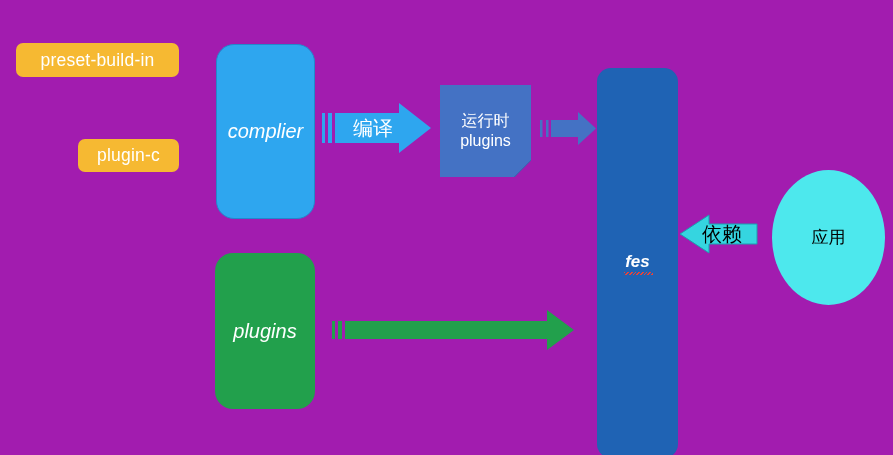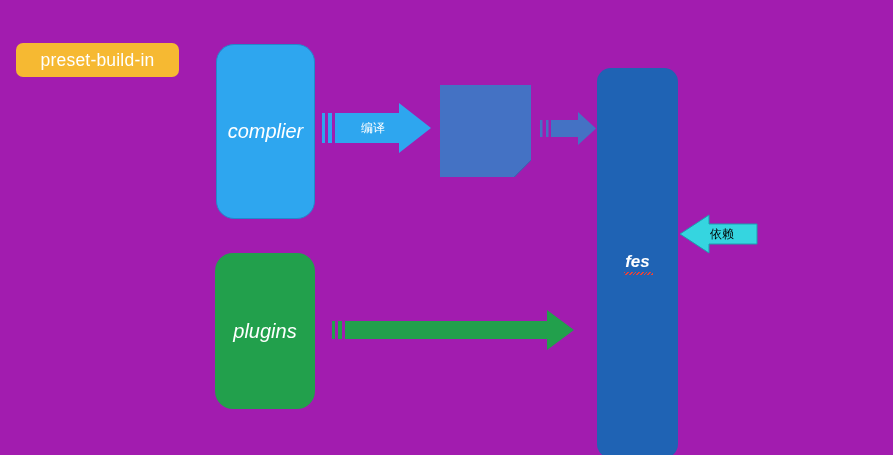--- a/index.html
+++ b/index.html
@@ -116,53 +116,63 @@
     position: absolute;
     left: 0; top: 0;
     width: 893px; height: 455px;
     pointer-events: none;
   }
   .arrow-label {
     position: absolute;
     display: flex;
     align-items: center;
     justify-content: center;
-    font-size: 12px;
+    font-size: 20px;
   }
   #label-compile { left: 349px; top: 116px; width: 48px; height: 24px; color: #ffffff; }
   #label-depend  { left: 697px; top: 222px; width: 50px; height: 24px; color: #000000; }
 </style>
 </head>
 <body>
 
 <div id="canvas">
 
   <div class="node chip" id="chip-preset">
     <span>preset-build-in</span>
   </div>
 
 
+  <div class="node chip" id="chip-c">
+    <span>plugin-c</span>
+  </div>
 
 
   <div class="node bigbox" id="box-complier">
     <span>complier</span>
   </div>
 
   <div class="node bigbox" id="box-runtime">
     <span>plugins</span>
   </div>
 
   <div class="node" id="doc-runtime-plugins">
+    <div>
+      <div>运行时</div>
+      <div>plugins</div>
+    </div>
     <span class="fold"></span>
   </div>
 
   <div class="node bigbox" id="box-fes">
     <span class="fes-label">fes</span>
   </div>
 
+  <div class="node" id="ellipse-app">
+    <span>应用</span>
+  </div>
 
   <svg id="arrows" viewBox="0 0 893 455">
 
     <g>
       <rect x="322" y="113" width="3" height="30" fill="#2EA6EF"></rect>
       <rect x="328" y="113" width="4" height="30" fill="#2EA6EF"></rect>
       <polygon points="335,113 399,113 399,103 431,128 399,153 399,143 335,143" fill="#2EA6EF"></polygon>
     </g>
 
     <g>

